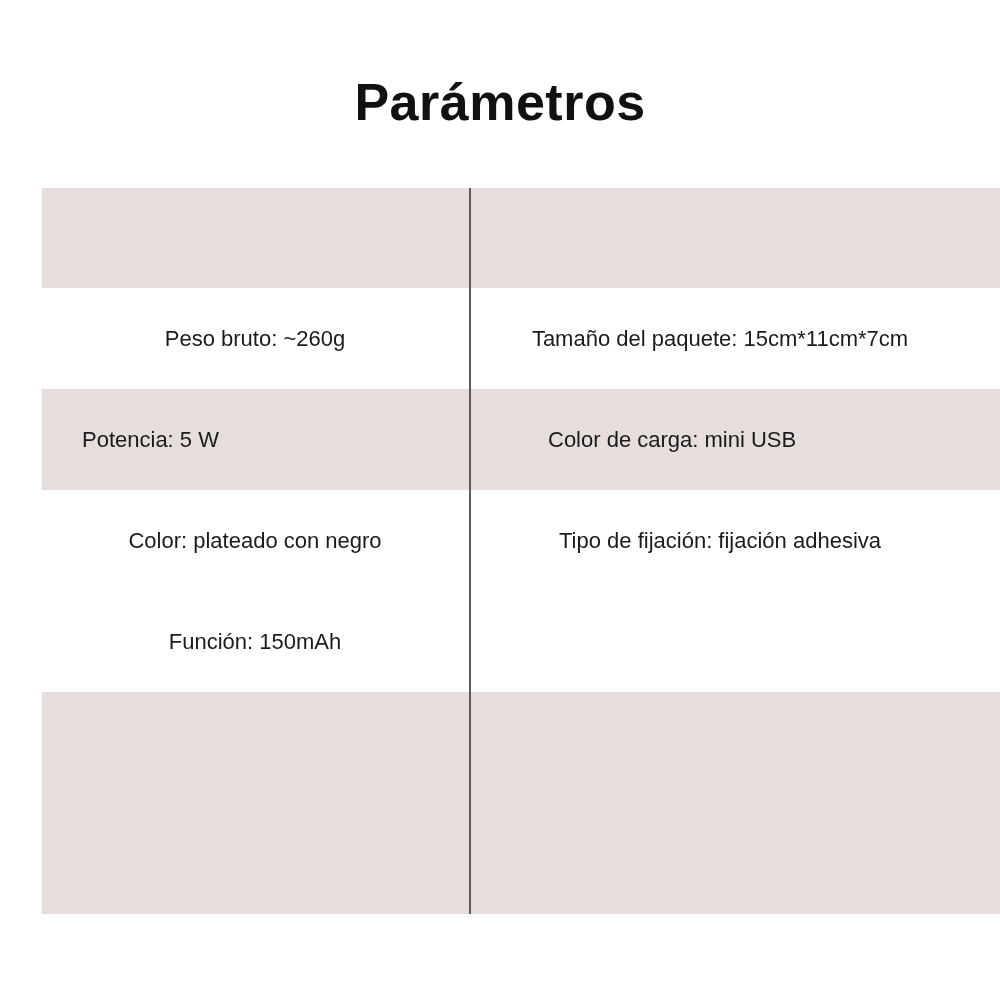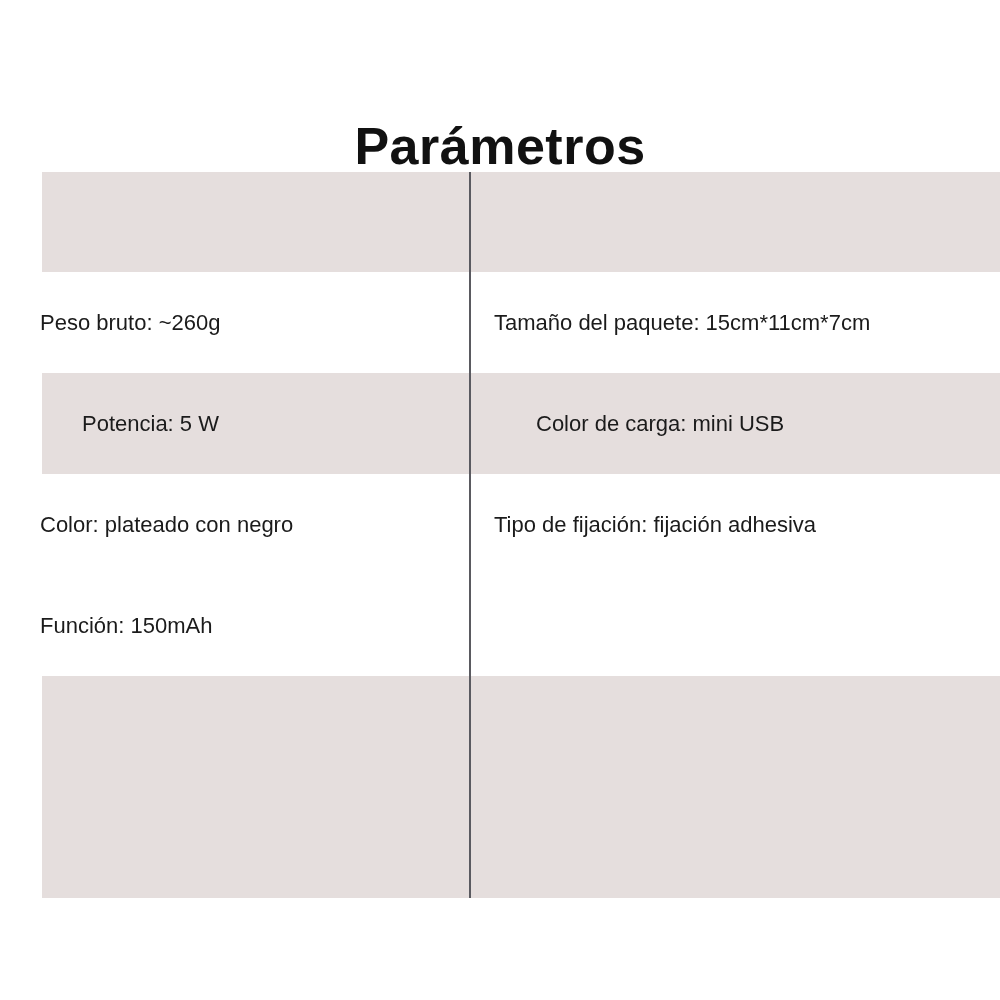--- a/index.html
+++ b/index.html
@@ -16,23 +16,24 @@
     position: relative;
     width: 1000px;
     height: 1000px;
     background: #ffffff;
   }
 
   
   .title-area {
     height: 172px;
     display: flex;
-    align-items: flex-end;
+    align-items: center;
     justify-content: center;
     background: #ffffff;
+    margin-top: 16px;
   }
 
   .title {
     font-size: 52px;
     font-weight: bold;
     color: #111111;
     letter-spacing: 0.5px;
     line-height: 1;
     text-align: center;
   }
@@ -43,37 +44,37 @@
     width: 1000px;
   }
 
   .row {
     display: flex;
     width: 1000px;
     align-items: center;
   }
 
   .row.shaded { background: #e5dedd; margin-left: 42px; }
-  .row.plain  { background: #ffffff; }
+  .row.plain  { background: #ffffff; text-align: center; }
 
   .row.spacer-top    { height: 100px; }
   .row.spacer-bottom { height: 222px; }
   .row.data          { height: 101px; }
 
   .cell {
     padding-left: 40px;
     font-size: 22px;
     color: #1b1b1b;
     line-height: 1.35;
     white-space: nowrap;
     overflow: hidden;
   }
 
   .cell.left  { width: 470px; }
-  .cell.right { width: 464px; padding-left: 24px; }
+  .cell.right { width: 464px; padding-left: 36px; }
 
   
   .divider {
     position: absolute;
     left: 469px;
     top: 0;
     bottom: 0;
     width: 2px;
     background: #5a5a60;
   }

